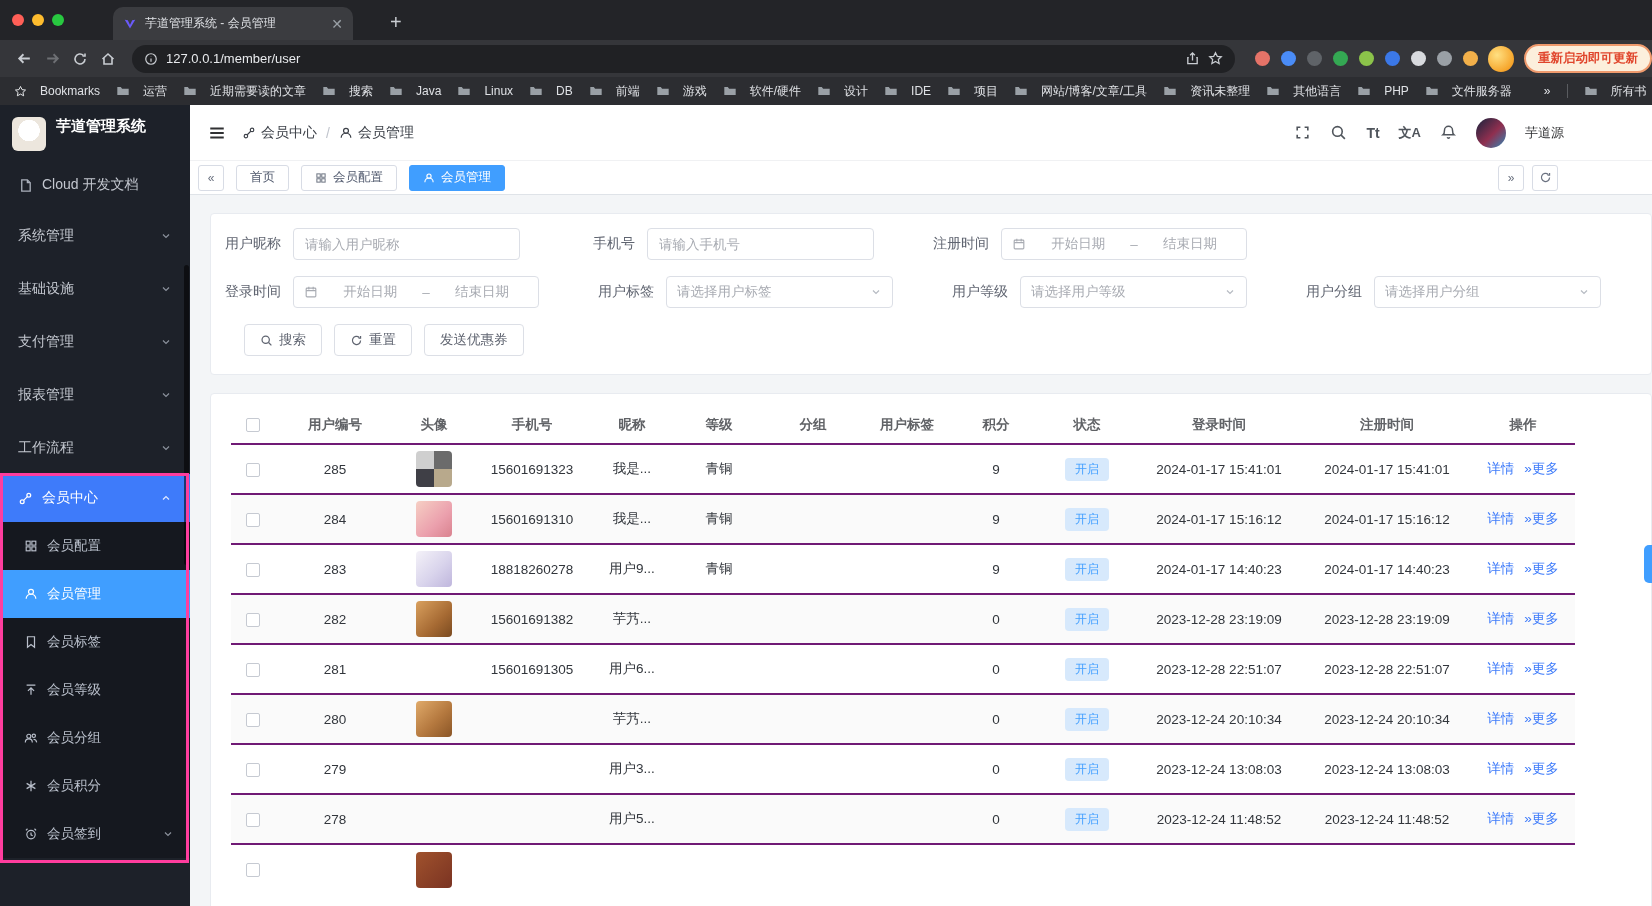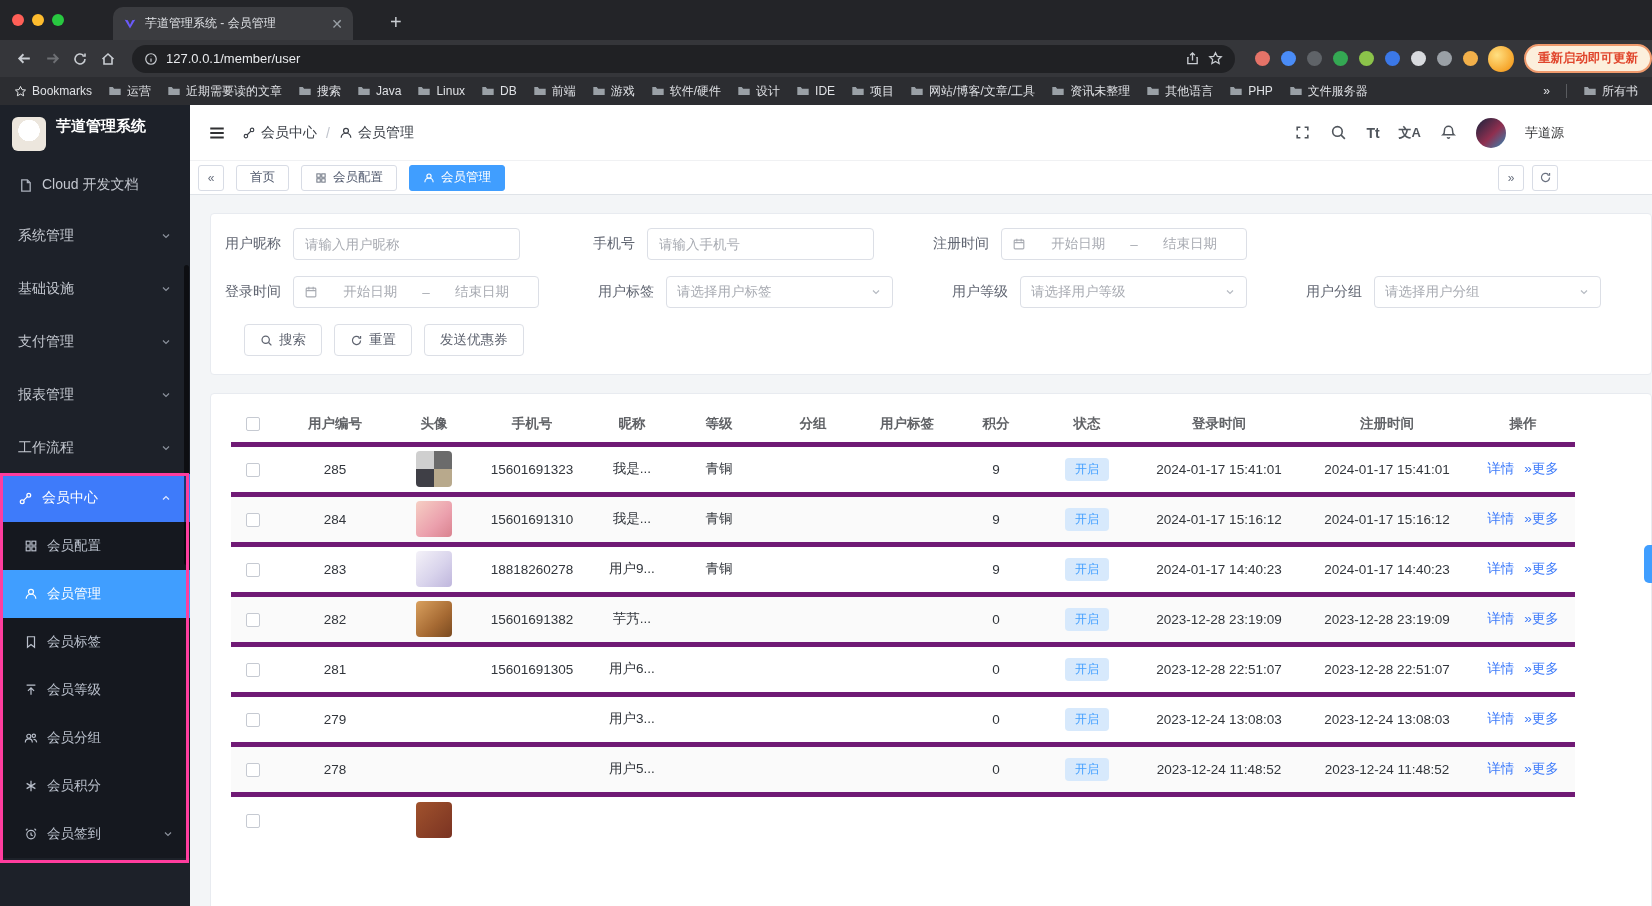--- a/index.html
+++ b/index.html
@@ -18,21 +18,21 @@
   .navbar{height:37px;background:#35363a;display:flex;align-items:center;padding:0 10px;}
   .nav-icon{width:28px;height:28px;display:flex;align-items:center;justify-content:center;color:#c9cdd2;flex-shrink:0;}
   .nav-icon.dim{color:#6e7074;}
   .addr{flex:1;height:28px;background:#202124;border-radius:14px;display:flex;align-items:center;padding:0 12px;margin:0 10px;color:#e8eaed;font-size:13px;gap:8px;min-width:0;}
   .addr-url{flex:1;white-space:nowrap;overflow:hidden;}
   .ext-area{display:flex;align-items:center;gap:11px;margin:0 10px;flex-shrink:0;}
   .ext-dot{width:15px;height:15px;border-radius:50%;display:inline-block;}
   .profile-avatar{width:26px;height:26px;border-radius:50%;background:radial-gradient(circle at 35% 35%,#ffe082,#f6a62c 70%,#e4812a);flex-shrink:0;margin-right:10px;}
   .update-pill{margin-right:-10px;background:#fcefdc;border:2px solid #ef9a6d;color:#e0452c;border-radius:15px;padding:4px 12px;font-size:12.5px;font-weight:700;white-space:nowrap;flex-shrink:0;}
   .bookmarks{height:28px;background:#2c2d31;display:flex;align-items:center;padding:0 14px;gap:16px;color:#dfe1e5;font-size:12px;overflow:hidden;}
-  .bm-item{display:flex;align-items:center;gap:5px;white-space:nowrap;flex-shrink:0;}
+  .bm-item{display:flex;align-items:center;gap:13px;white-space:nowrap;flex-shrink:0;}
   .bm-spacer{flex:1;}
   .bm-sep{width:1px;height:14px;background:#5a5c60;flex-shrink:0;}
 
   
   .app{display:flex;height:801px;}
   .sidebar{width:190px;flex-shrink:0;background:#1d2129;position:relative;color:#c3c7cf;}
   .logo-row{height:56px;display:flex;align-items:flex-start;gap:10px;padding:12px 12px;}
   .logo-img{width:34px;height:34px;border-radius:6px;background:radial-gradient(circle at 50% 40%,#ffffff 0 40%,#ece6dd 41% 100%);}
   .app-title{color:#fff;font-weight:700;font-size:15px;white-space:nowrap;}
   .side-item{display:flex;align-items:center;font-size:14px;padding:0 18px;}
@@ -81,21 +81,21 @@
   .date-range{width:246px;height:32px;border:1px solid #dcdfe6;border-radius:4px;display:flex;align-items:center;padding:0 10px;gap:6px;color:#a8abb2;font-size:13.5px;background:#fff;}
   .dr-start,.dr-end{flex:1;text-align:center;white-space:nowrap;}
   .fselect{width:227px;height:32px;border:1px solid #dcdfe6;border-radius:4px;display:flex;align-items:center;padding:0 10px;color:#a8abb2;font-size:13.5px;background:#fff;}
   .fselect .ph{flex:1;white-space:nowrap;overflow:hidden;}
   .btn-row{padding-left:33px;}
   .btn{height:32px;border:1px solid #dcdfe6;border-radius:4px;background:#fff;display:inline-flex;align-items:center;gap:6px;padding:0 15px;font-size:13.5px;color:#5f6470;margin-right:12px;font-family:inherit;}
   .table-card{margin-top:18px;padding:12px 0 0 20px;min-height:520px;}
   table{border-collapse:collapse;table-layout:fixed;width:1344px;}
   th{height:38px;font-size:13.5px;color:#606266;font-weight:700;text-align:center;white-space:nowrap;}
   td{height:50px;text-align:center;font-size:13.5px;color:#32363c;white-space:nowrap;overflow:hidden;}
-  .trow{border-top:5px solid #701a75;}
+  .trow{border-top:2px solid #701a75;}
   .trow.alt{background:#fafafa;}
   .cb{display:inline-block;width:14px;height:14px;border:1px solid #c6cad2;border-radius:2px;background:#fff;vertical-align:middle;}
   .avatar{display:inline-block;width:36px;height:36px;border-radius:4px;vertical-align:middle;}
   .av-mosaic{background:conic-gradient(#6b6b6b 25%,#b8a98c 0 50%,#3f3f46 0 75%,#cfcfcf 0);}
   .av-pink{background:linear-gradient(135deg,#f6cfc4,#eba0ad 60%,#d9828f);}
   .av-lavender{background:linear-gradient(135deg,#f4f2f8,#d9d4ec 55%,#bfb6dd);}
   .av-cat{background:linear-gradient(135deg,#d9a05e,#a66a33 60%,#7a4a20);}
   .av-cat2{background:linear-gradient(135deg,#e0aa6a,#b5793f 55%,#8a5526);}
   .av-maroon{background:linear-gradient(135deg,#a0522d,#7a3322);}
   .status-pill{display:inline-block;background:#d7e9fc;color:#409eff;font-size:12px;padding:3px 10px;border-radius:4px;}
@@ -695,20 +695,35 @@
                   <td>用户6...</td>
                   <td></td>
                   <td></td>
                   <td></td>
                   <td>0</td>
                   <td><span class="status-pill">开启</span></td>
                   <td>2023-12-28 22:51:07</td>
                   <td>2023-12-28 22:51:07</td>
                   <td><a class="lnk">详情</a><a class="lnk"><span class="dbl">»</span>更多</a></td>
                 </tr>
+                <tr class="trow alt">
+                  <td><span class="cb"></span></td>
+                  <td>280</td>
+                  <td><span class="avatar av-cat2"></span></td>
+                  <td></td>
+                  <td>芋艿...</td>
+                  <td></td>
+                  <td></td>
+                  <td></td>
+                  <td>0</td>
+                  <td><span class="status-pill">开启</span></td>
+                  <td>2023-12-24 20:10:34</td>
+                  <td>2023-12-24 20:10:34</td>
+                  <td><a class="lnk">详情</a><a class="lnk"><span class="dbl">»</span>更多</a></td>
+                </tr>
                 <tr class="trow">
                   <td><span class="cb"></span></td>
                   <td>279</td>
                   <td></td>
                   <td></td>
                   <td>用户3...</td>
                   <td></td>
                   <td></td>
                   <td></td>
                   <td>0</td>

